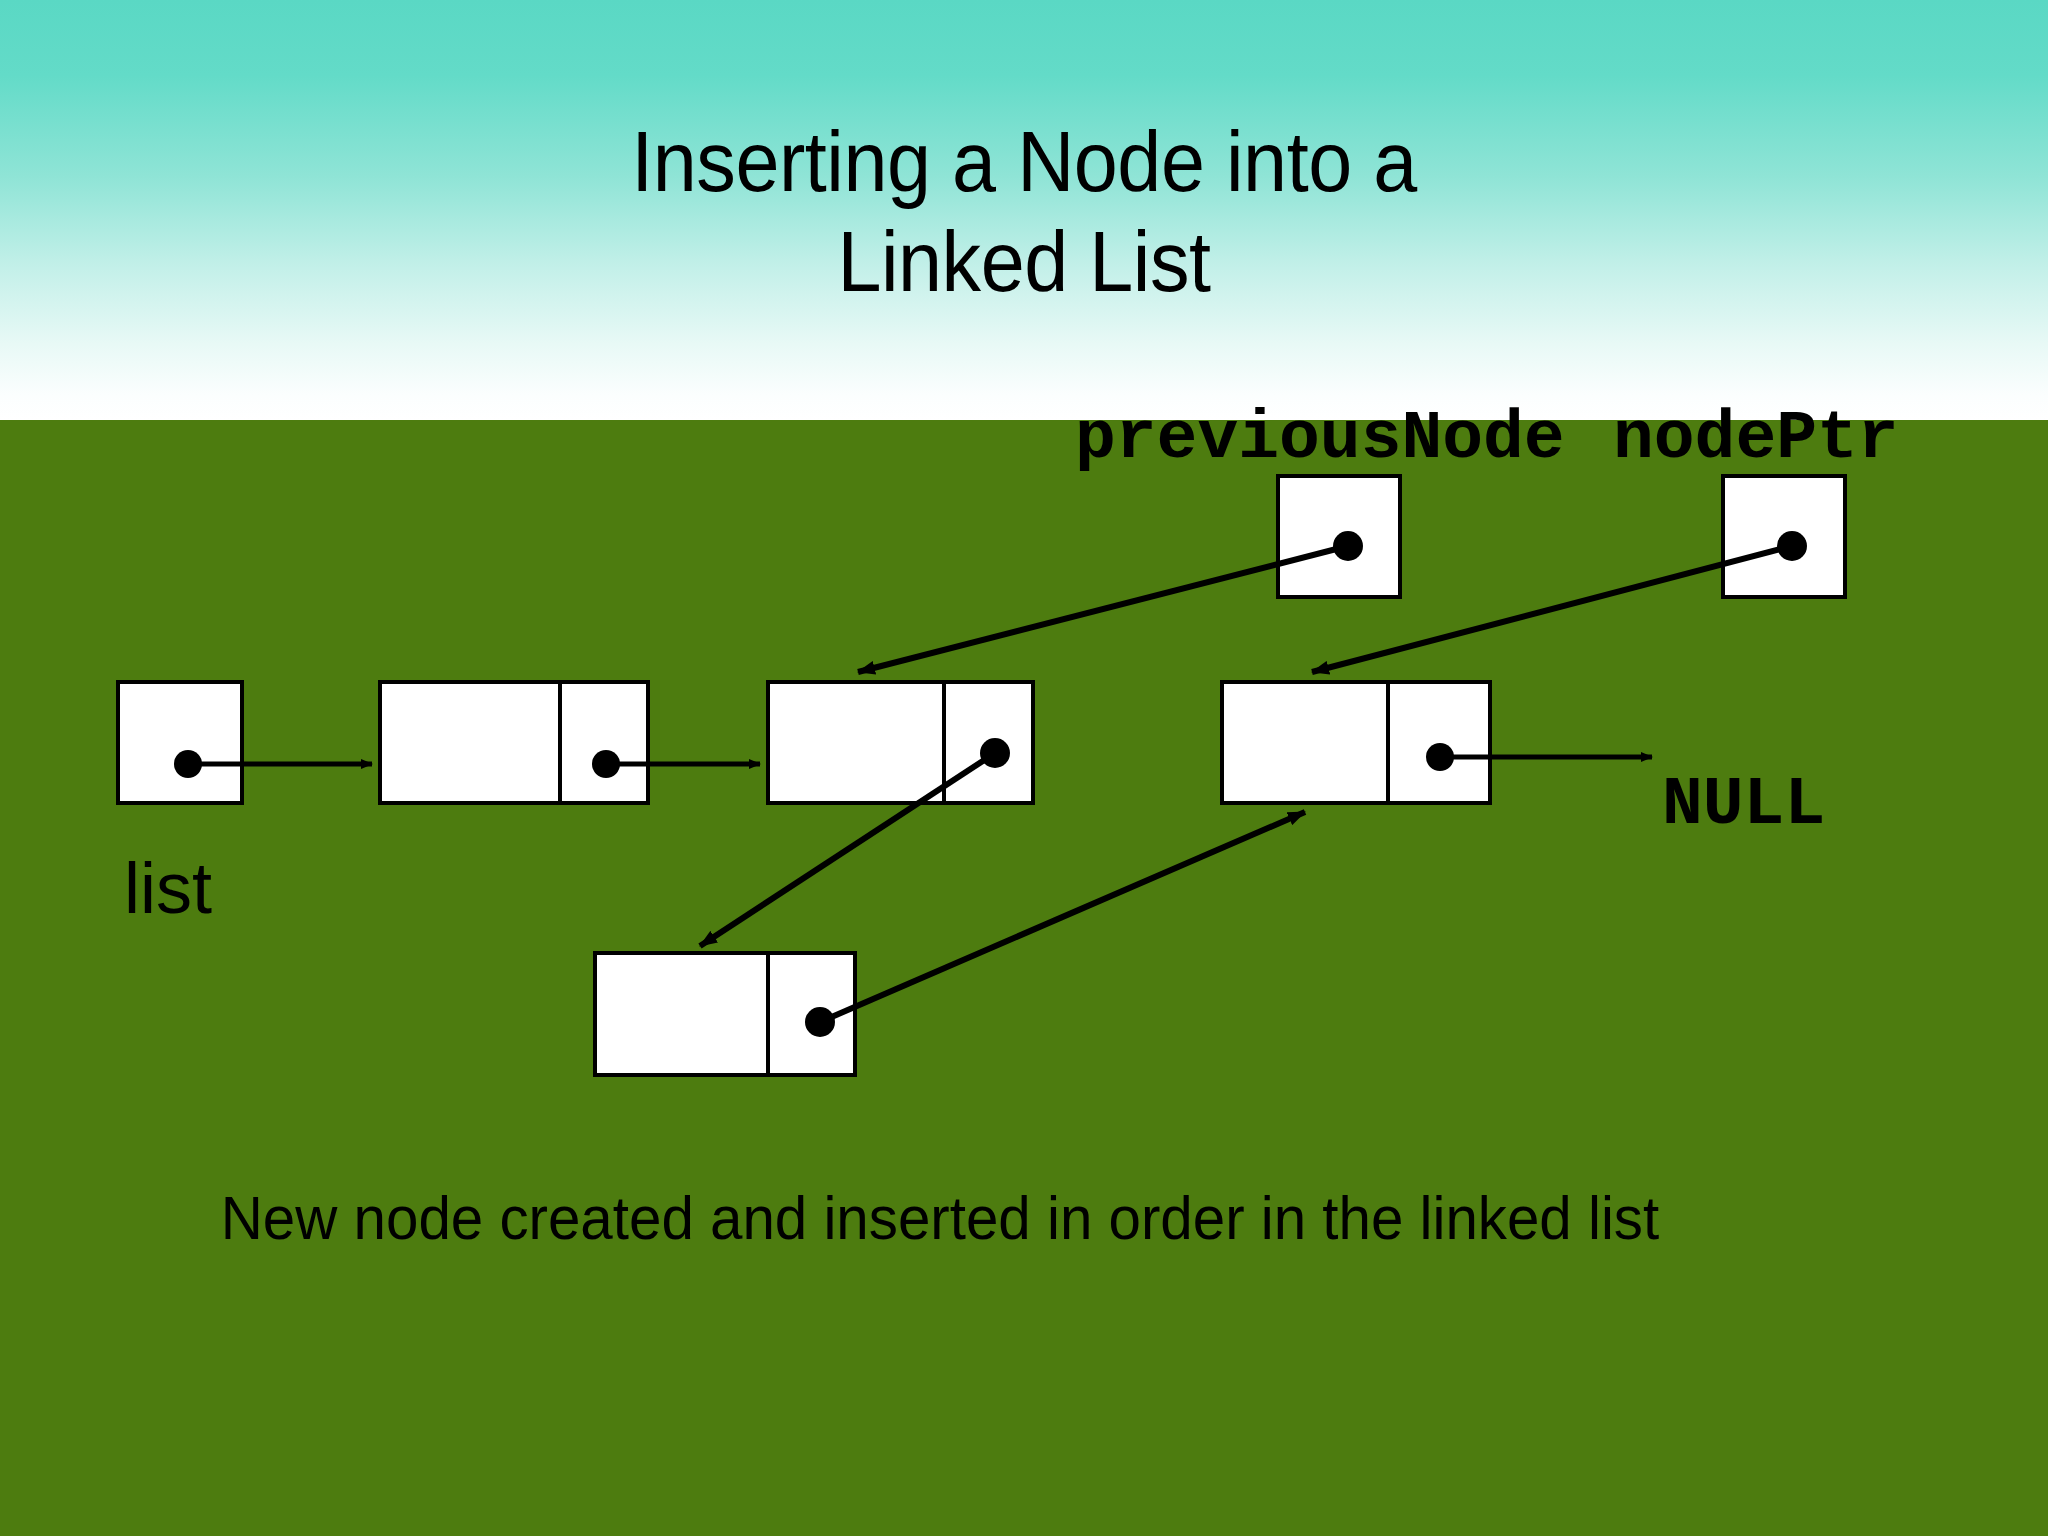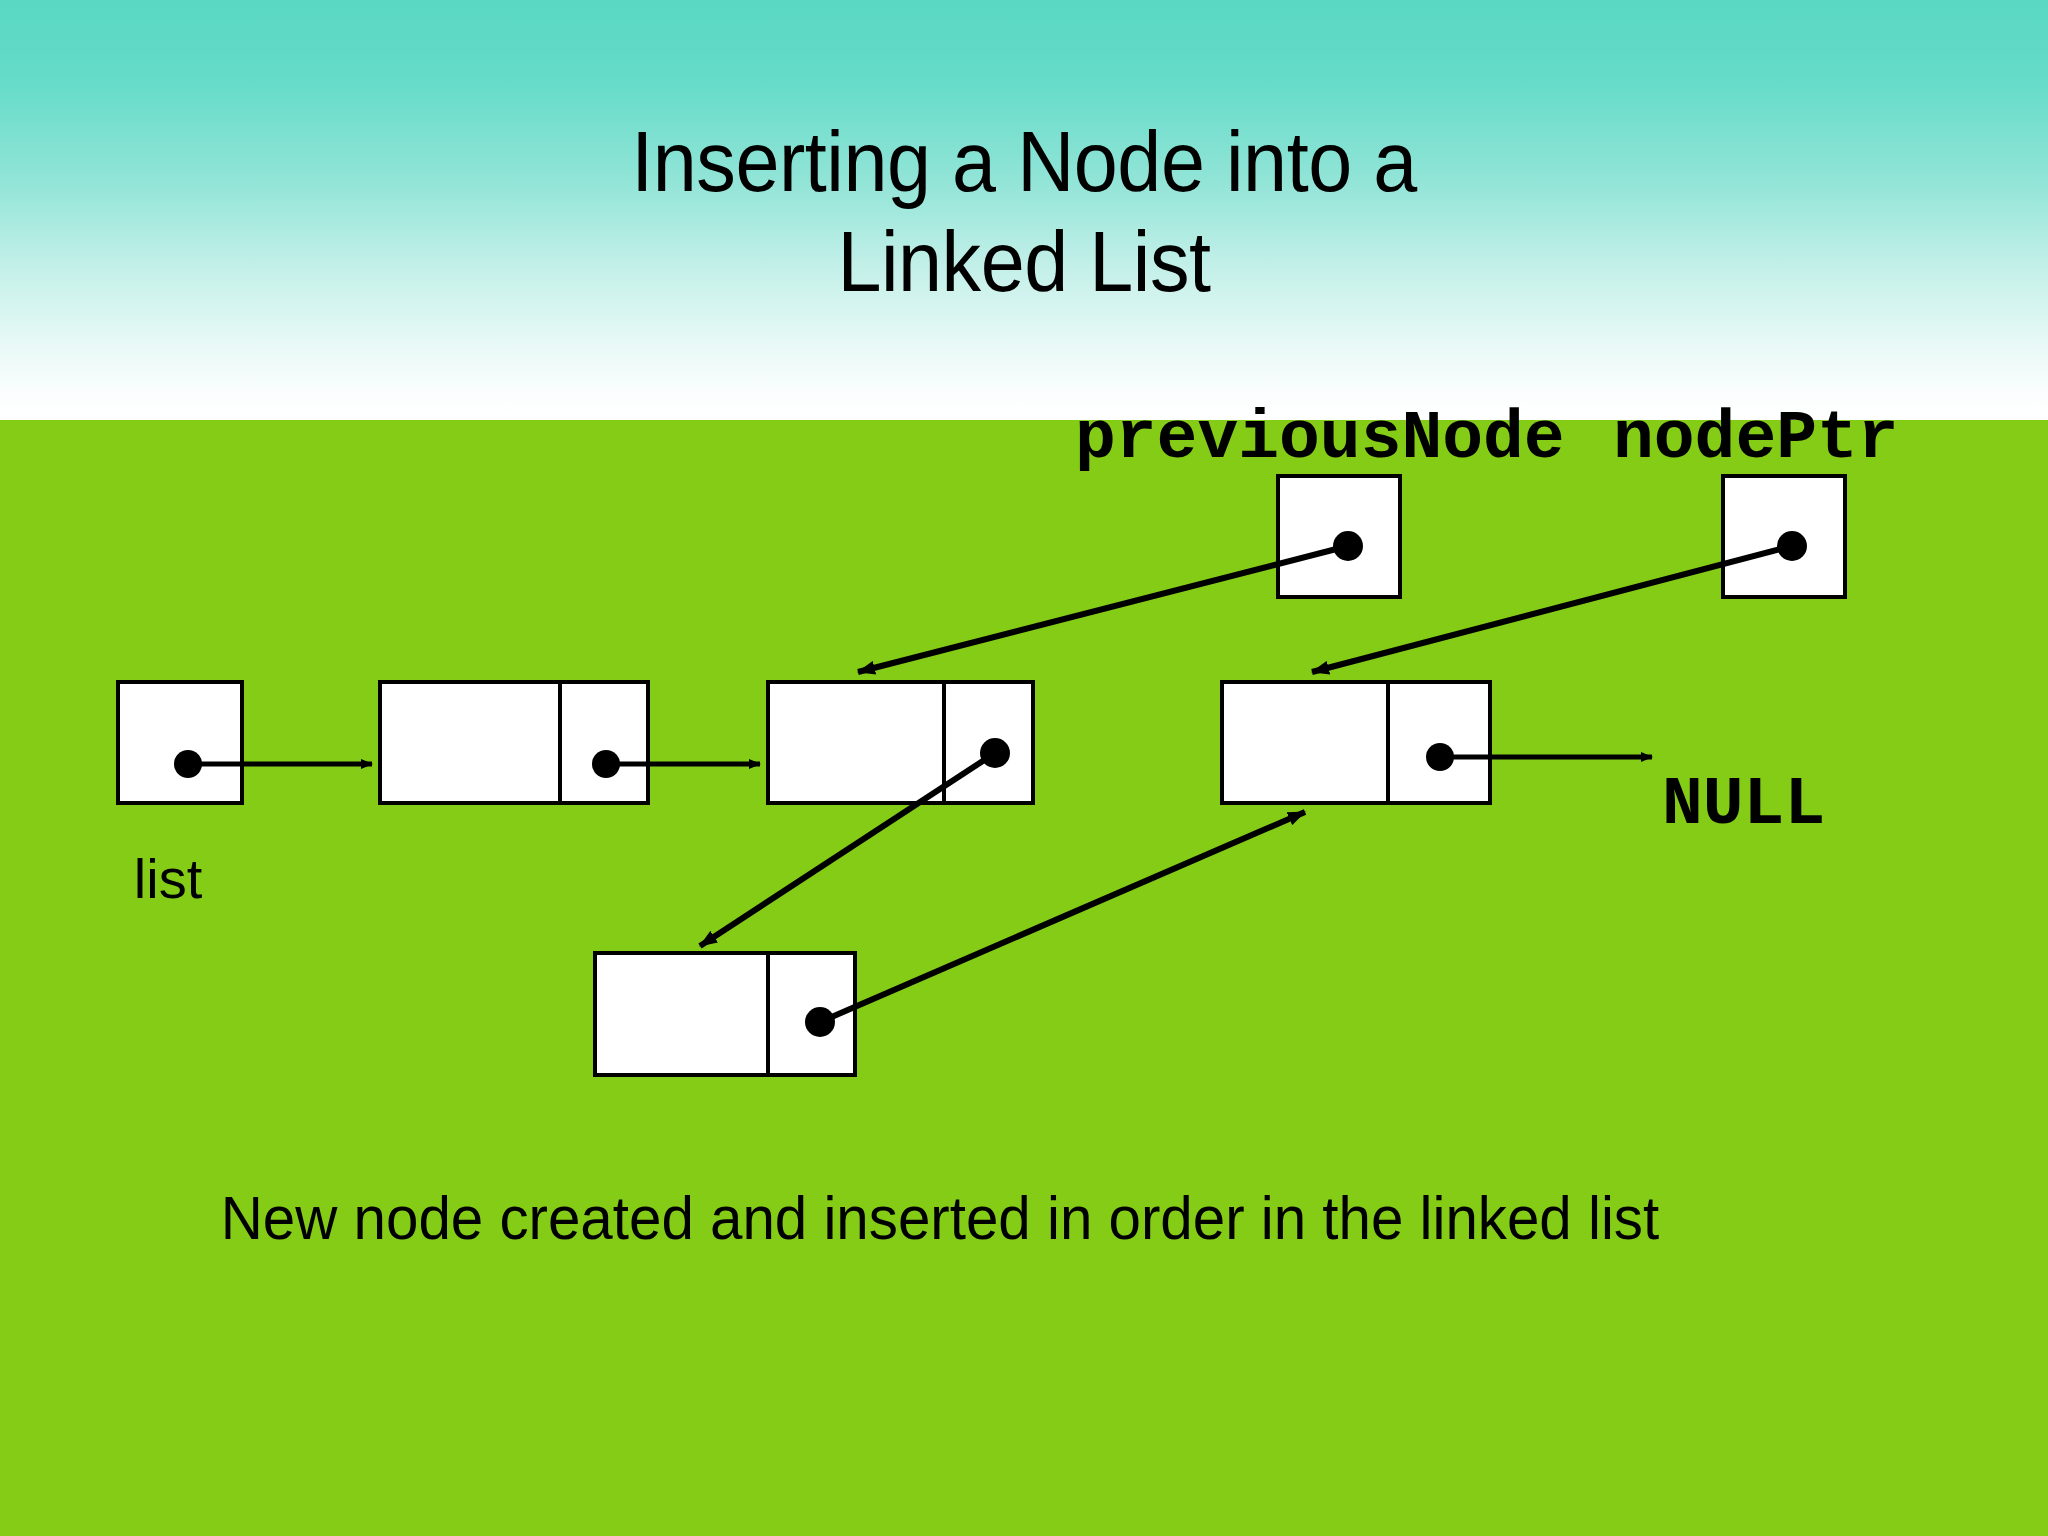--- a/index.html
+++ b/index.html
@@ -5,21 +5,21 @@
   html, body {
     margin: 0;
     padding: 0;
     background: #ffffff;
   }
   #slide {
     position: relative;
     width: 2048px;
     height: 1536px;
     overflow: hidden;
-    background: #84cc16;
+    background: #4d7c0f;
     font-family: "Liberation Sans", sans-serif;
   }
   #bg-gradient {
     position: absolute;
     left: 0; top: 0;
     width: 2048px;
     height: 420px;
     background: linear-gradient(to bottom, #5ad8c4 0%, #63dbc8 18%, #8fe4d6 42%, #c4f0e9 64%, #e8f9f6 82%, #fbfefe 94%, #ffffff 100%);
   }
   #title {
@@ -67,21 +67,21 @@
   #value-19 { left: 1222px; top: 708px; width: 200px; }
   #value-17 { left: 595px;  top: 980px; width: 175px; }
 
   #list-head-label {
     position: absolute;
     left: 18px;
     top: 847px;
     width: 300px;
     text-align: center;
     font-family: "Liberation Sans", sans-serif;
-    font-size: 56px;
+    font-size: 72px;
     line-height: 1.15;
     color: #000000;
   }
   #list-head-label span { display: block; }
 
   #caption {
     position: absolute;
     left: 0;
     top: 1182px;
     width: 1880px;

